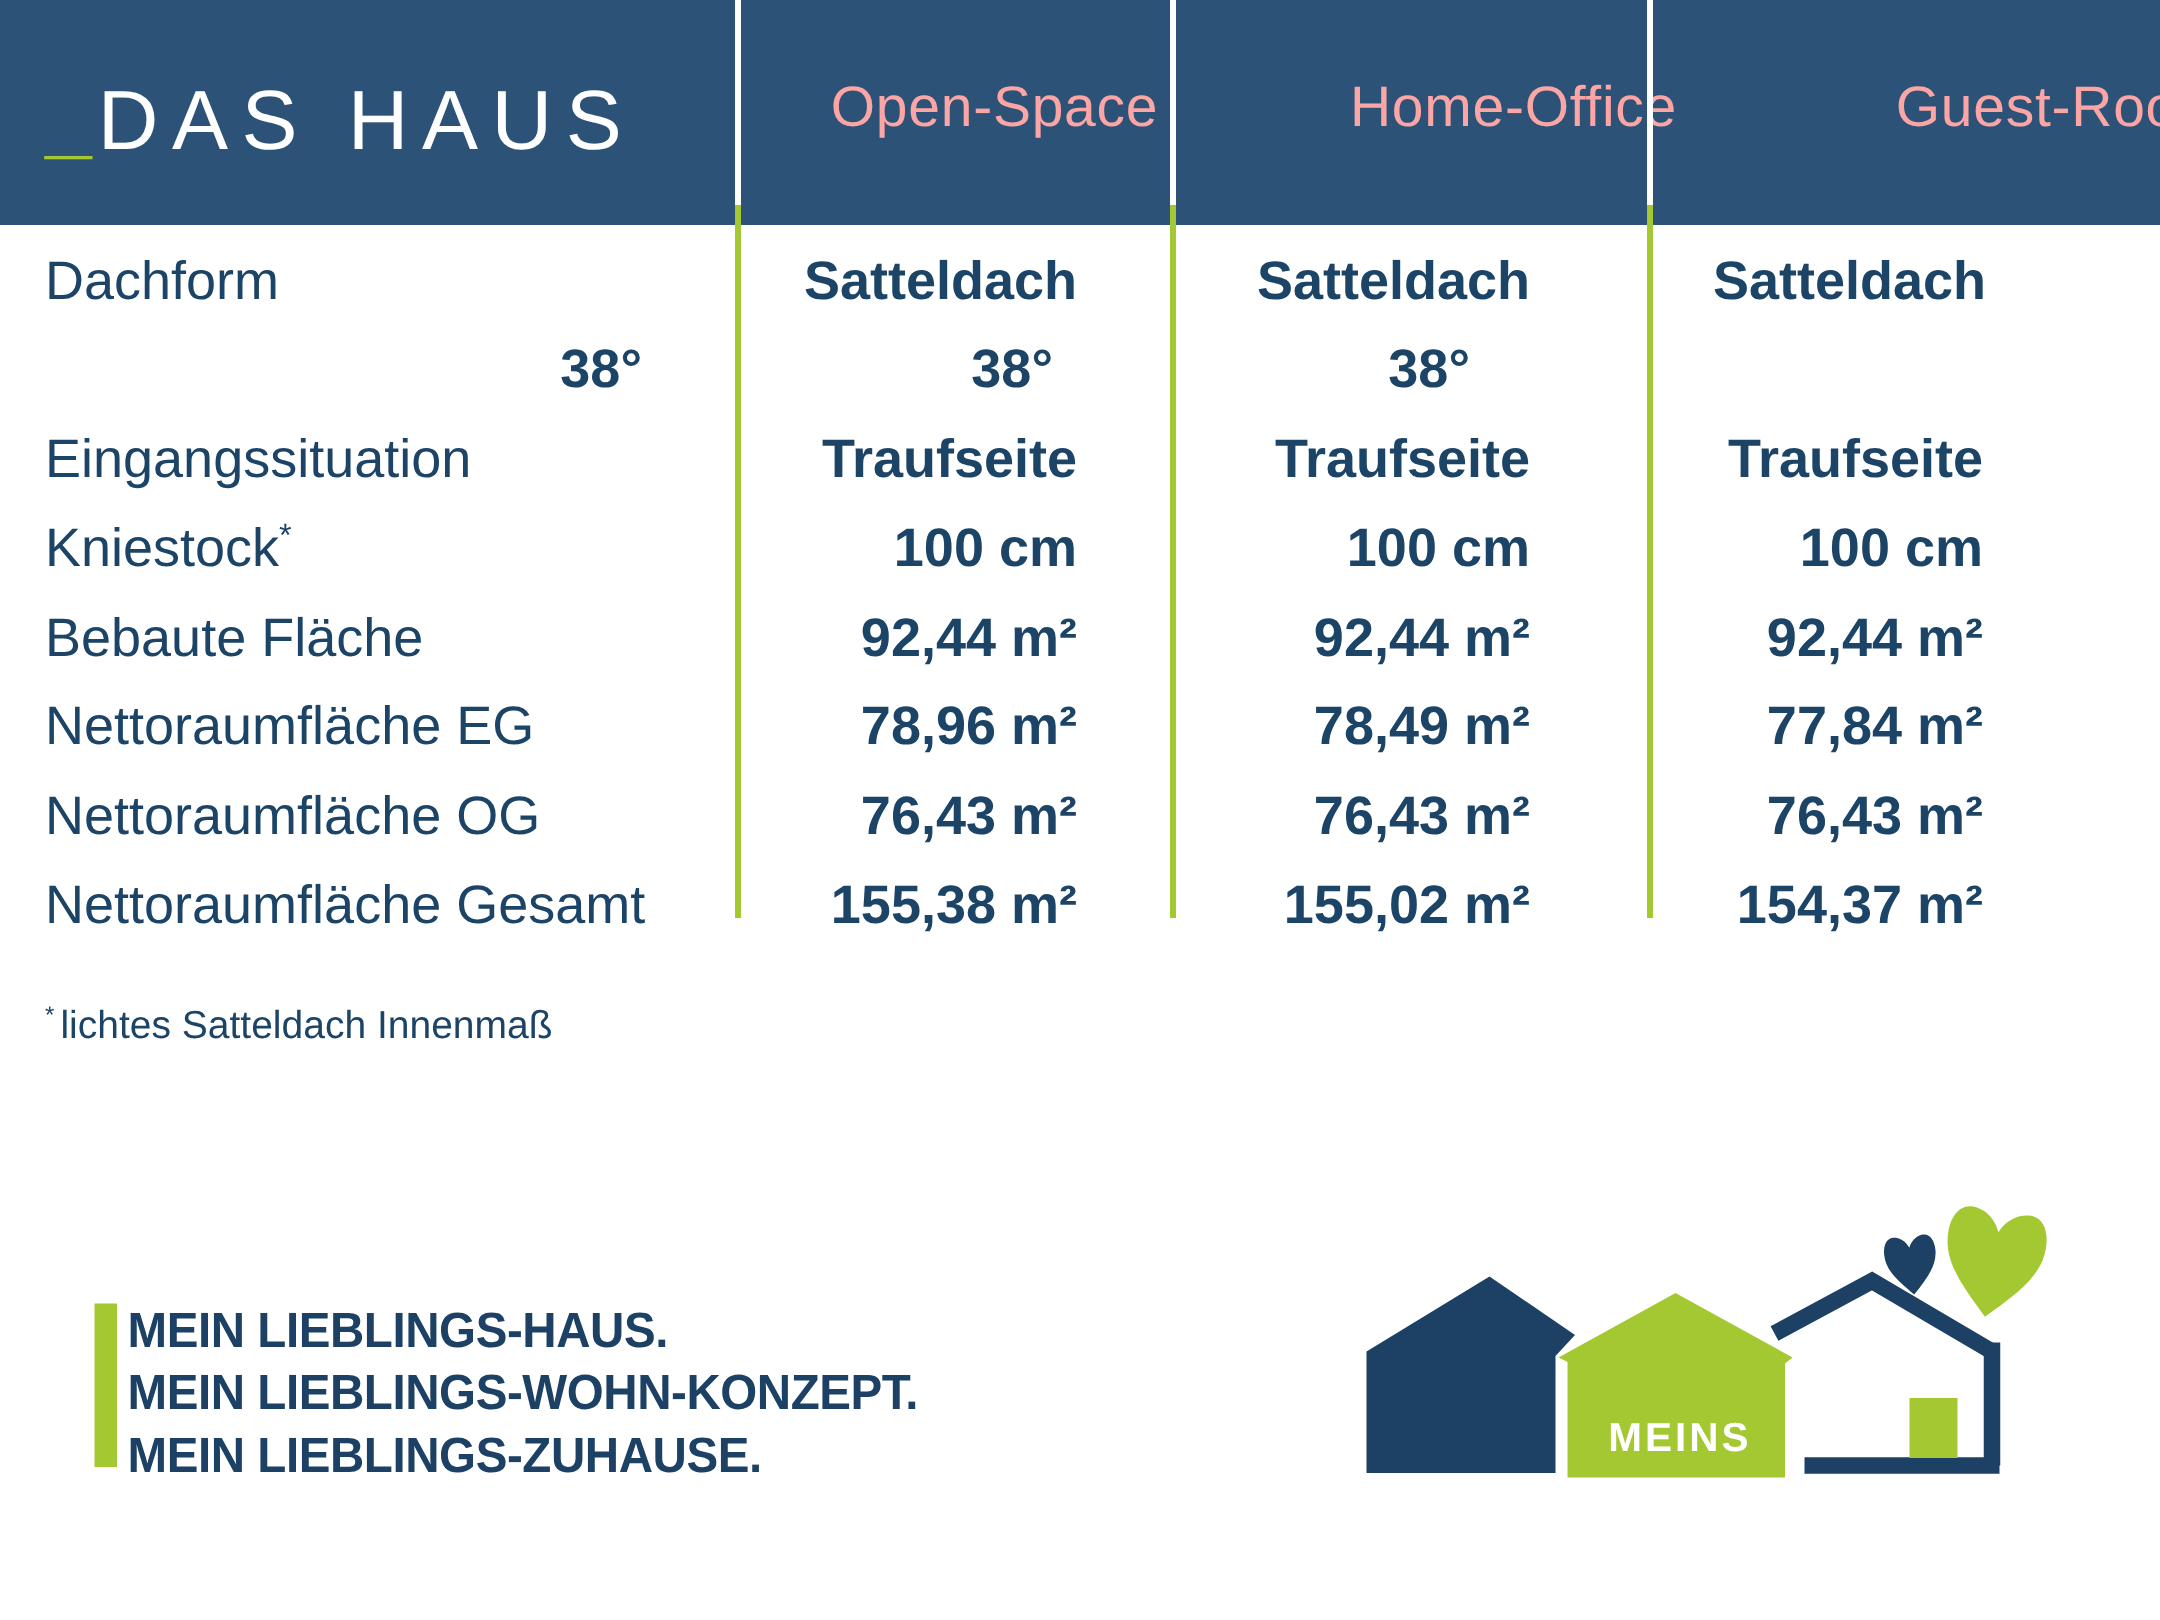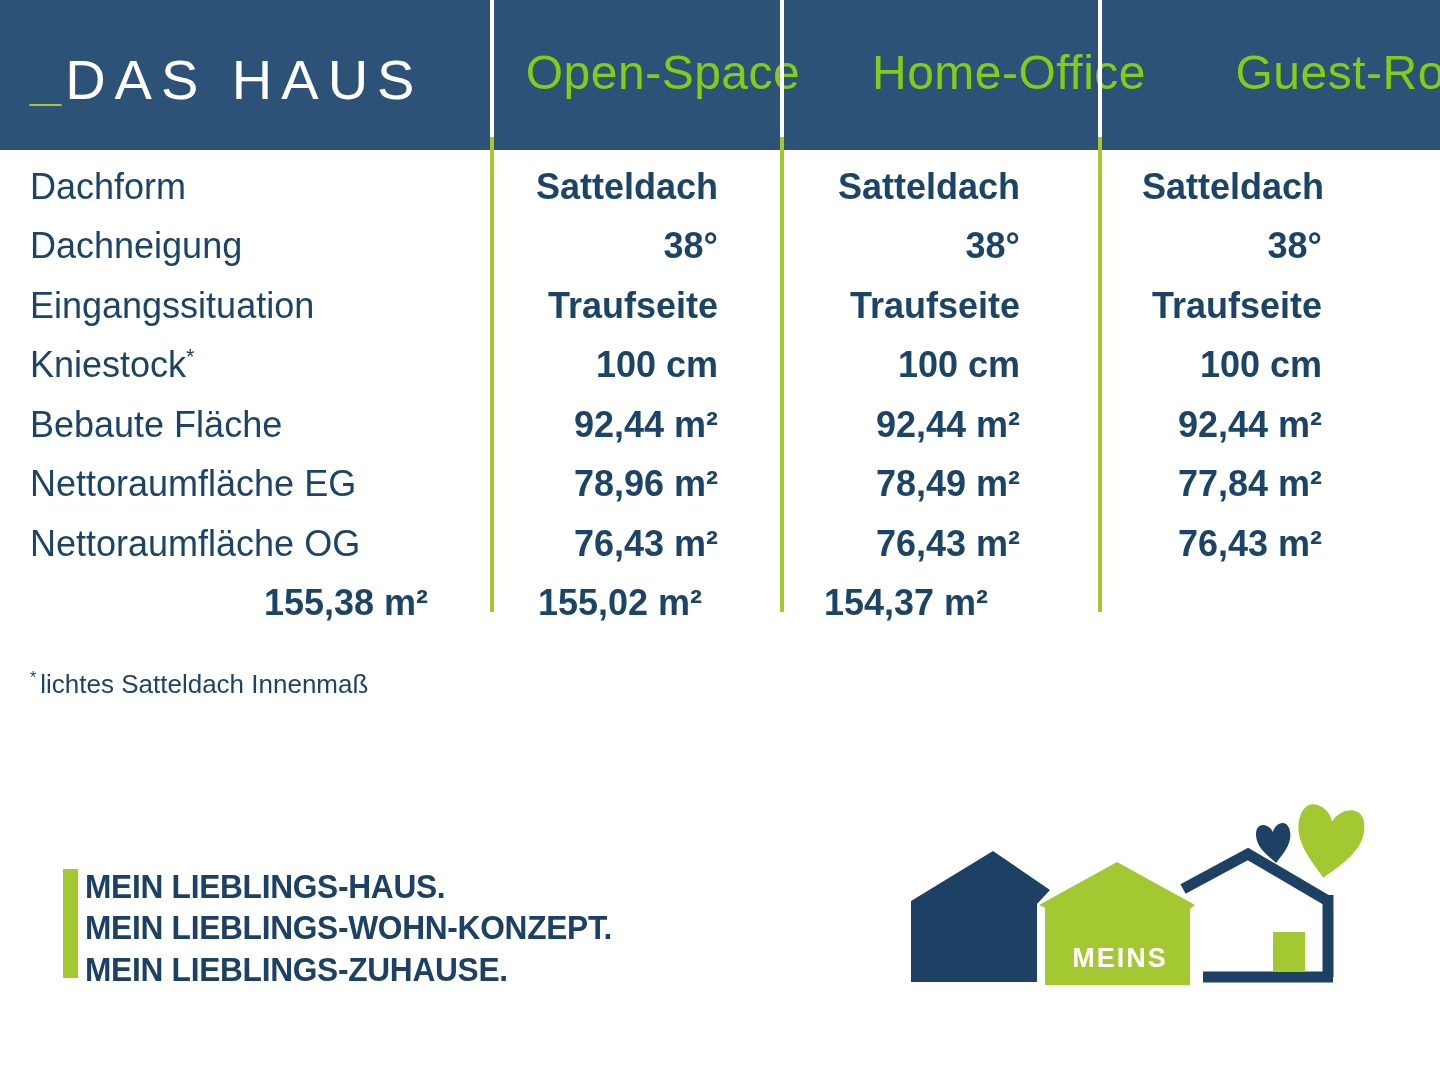--- a/index.html
+++ b/index.html
@@ -39,22 +39,22 @@
     padding-top:10px;
   }
   .title-underscore{
     color:var(--green);
     font-weight:700;
     letter-spacing:0;
     margin-right:4px;
   }
   .col-head{
     display:flex;align-items:center;justify-content:center;
-    color:#84cc16;
-    font-size:48px;
+    color:#fca5a5;
+    font-size:38px;
     letter-spacing:0.5px;
     padding-bottom:6px;
   }
   .col-head.c2{padding-right:14px;}
   .col-head.c4{}
   
   .vline{position:absolute;width:4px;}
   .vline.white{top:0;height:137px;background:var(--white);}
   .vline.green{top:137px;height:475px;background:var(--green);}
   .x1{left:490px;} .x2{left:780px;} .x3{left:1098px;}
@@ -143,21 +143,20 @@
   <div class="table-body">
 
     <div class="t-row">
       <div class="t-label">Dachform</div>
       <div class="t-val v1">Satteldach</div>
       <div class="t-val v2">Satteldach</div>
       <div class="t-val v3">Satteldach</div>
     </div>
 
     <div class="t-row">
-      <div class="t-label">Dachneigung</div>
       <div class="t-val v1">38°</div>
       <div class="t-val v2">38°</div>
       <div class="t-val v3">38°</div>
     </div>
 
     <div class="t-row">
       <div class="t-label">Eingangssituation</div>
       <div class="t-val v1">Traufseite</div>
       <div class="t-val v2">Traufseite</div>
       <div class="t-val v3">Traufseite</div>
@@ -185,20 +184,21 @@
     </div>
 
     <div class="t-row">
       <div class="t-label">Nettoraumfläche OG</div>
       <div class="t-val v1">76,43 m²</div>
       <div class="t-val v2">76,43 m²</div>
       <div class="t-val v3">76,43 m²</div>
     </div>
 
     <div class="t-row">
+      <div class="t-label">Nettoraumfläche Gesamt</div>
       <div class="t-val v1">155,38 m²</div>
       <div class="t-val v2">155,02 m²</div>
       <div class="t-val v3">154,37 m²</div>
     </div>
 
   </div>
 
   <div class="footnote"><sup>*</sup><span>lichtes Satteldach Innenmaß</span></div>
 
   <div class="tagline-bar"></div>

